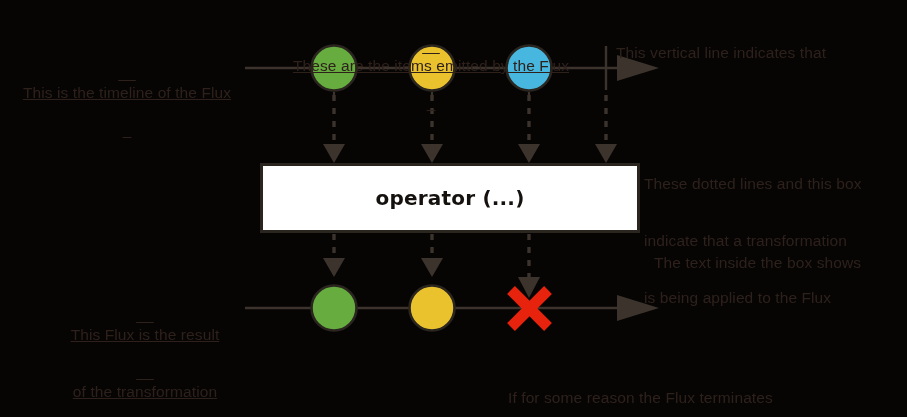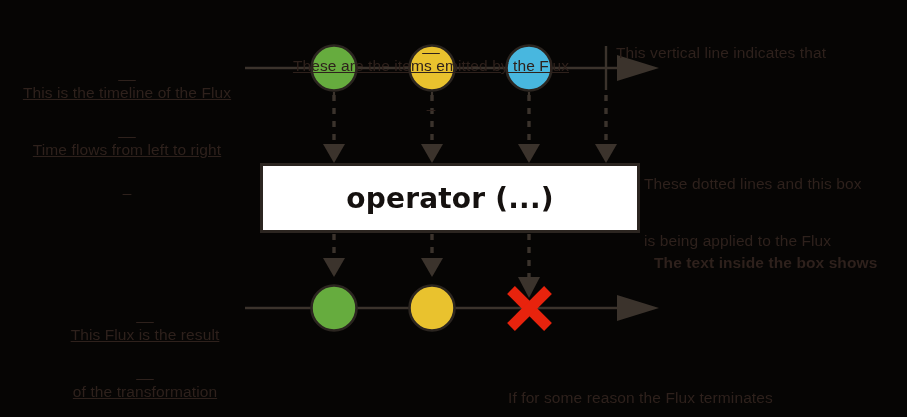--- a/index.html
+++ b/index.html
@@ -41,21 +41,21 @@
     background: #ffffff;
     border: 3px solid #2b2520;
     box-sizing: border-box;
     display: flex;
     align-items: center;
     justify-content: center;
   }
   .op-label {
     font-family: "DejaVu Sans", sans-serif;
     font-weight: bold;
-    font-size: 28px;
+    font-size: 20px;
     color: #15110f;
     letter-spacing: 0.2px;
   }
 </style>
 </head>
 <body>
 
 <div id="canvas">
 
   <svg class="layer" viewBox="0 0 907 417" xmlns="http://www.w3.org/2000/svg">
@@ -127,37 +127,37 @@
       </g>
     </g>
   </svg>
 
   <div class="op-box">
     <span class="op-label">operator (...)</span>
   </div>
 
   <div class="ann center" style="left:16px; top:45px; width:222px;">
     <div>This is the timeline of the Flux</div>
-    <div>Time flows from left to right</div>
   </div>
 
   <div class="ann center" style="left:283px; top:18px; width:296px;">
     <div>These are the items emitted by the Flux</div>
   </div>
 
   <div class="ann left" style="left:616px; top:5px; width:300px;">
     <div>This vertical line indicates that</div>
   </div>
 
   <div class="ann left" style="left:644px; top:136px; width:250px;">
     <div>These dotted lines and this box</div>
+    <div>indicate that a transformation</div>
     <div>is being applied to the Flux</div>
   </div>
 
-  <div class="ann left" style="left:654px; top:215px; width:250px;font-weight:bold;">
+  <div class="ann left" style="left:654px; top:215px; width:250px;">
     <div>The text inside the box shows</div>
   </div>
 
   <div class="ann center" style="left:55px; top:287px; width:180px;">
     <div>This Flux is the result</div>
     <div>of the transformation</div>
   </div>
 
   <div class="ann left" style="left:508px; top:350px; width:300px;">
     <div>If for some reason the Flux terminates</div>

